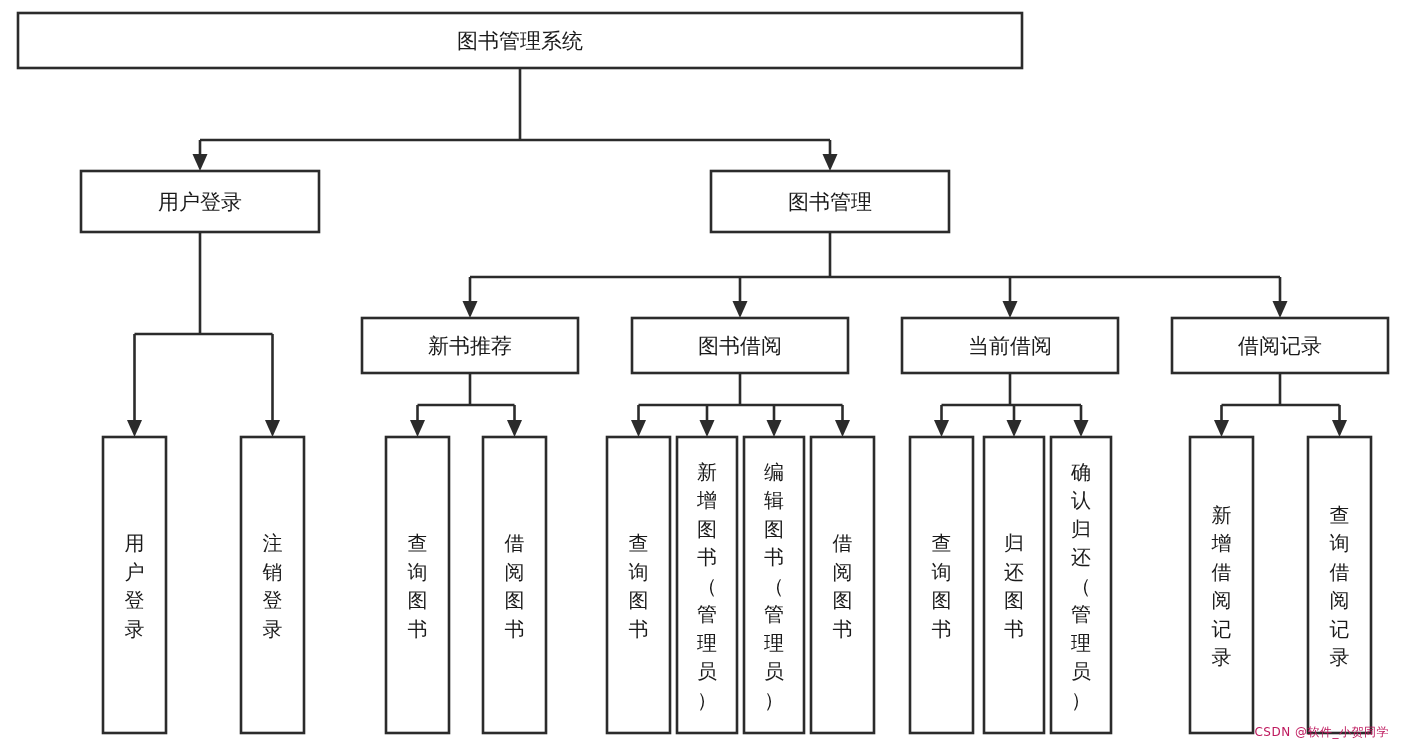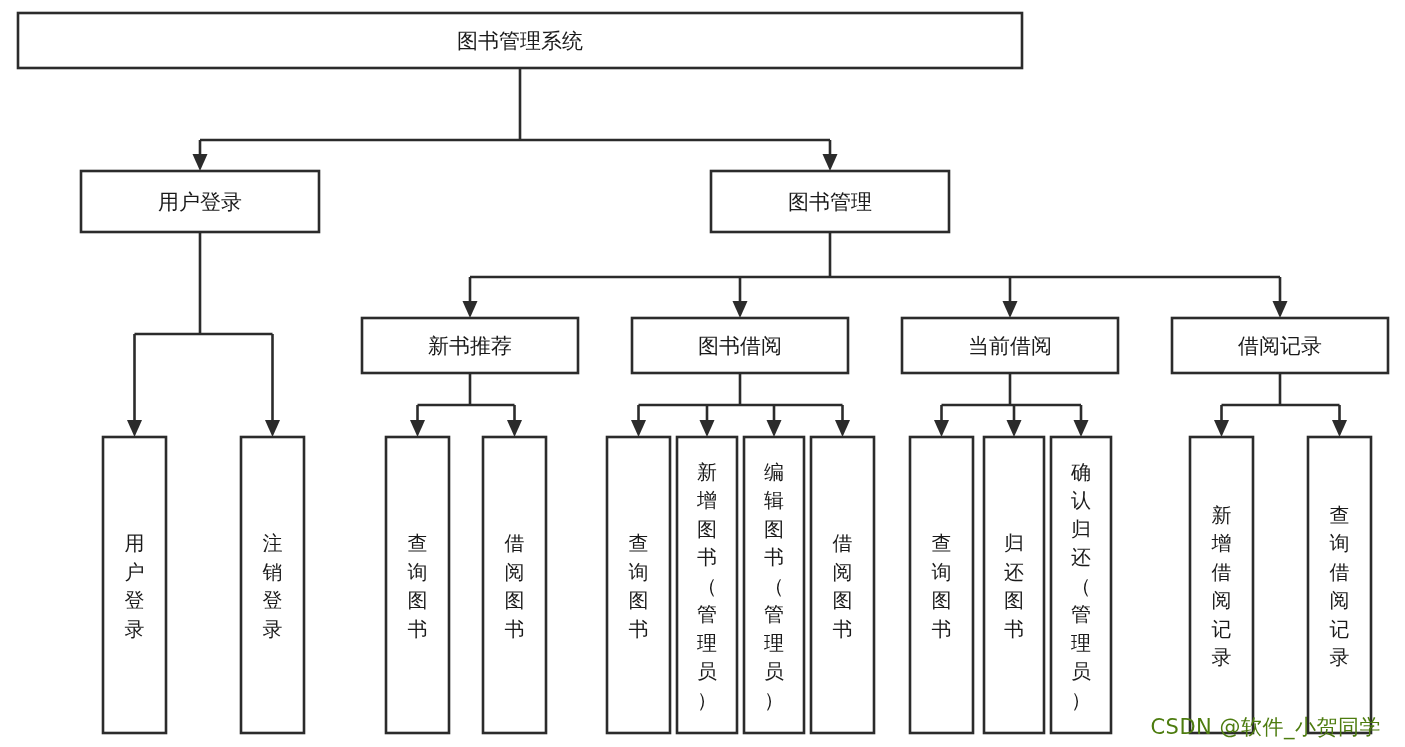--- a/index.html
+++ b/index.html
@@ -50,25 +50,25 @@
     dominant-baseline: middle;
   }
   .node-label-v {
     font-family: "DejaVu Sans", "Liberation Sans", sans-serif;
     font-size: 20px;
     fill: #1a1a1a;
     text-anchor: middle;
   }
   .watermark-text {
     position: absolute;
-    right: 24px;
+    right: 16px;
     bottom: 6px;
     font-family: "DejaVu Sans", "Liberation Sans", sans-serif;
-    font-size: 21px;
-    color: #4d7c0f;
+    font-size: 12px;
+    color: #be185d;
     letter-spacing: 0.5px;
     white-space: nowrap;
     user-select: none;
   }
 </style>
 </head>
 <body>
 
 <div id="diagram-root">
 

